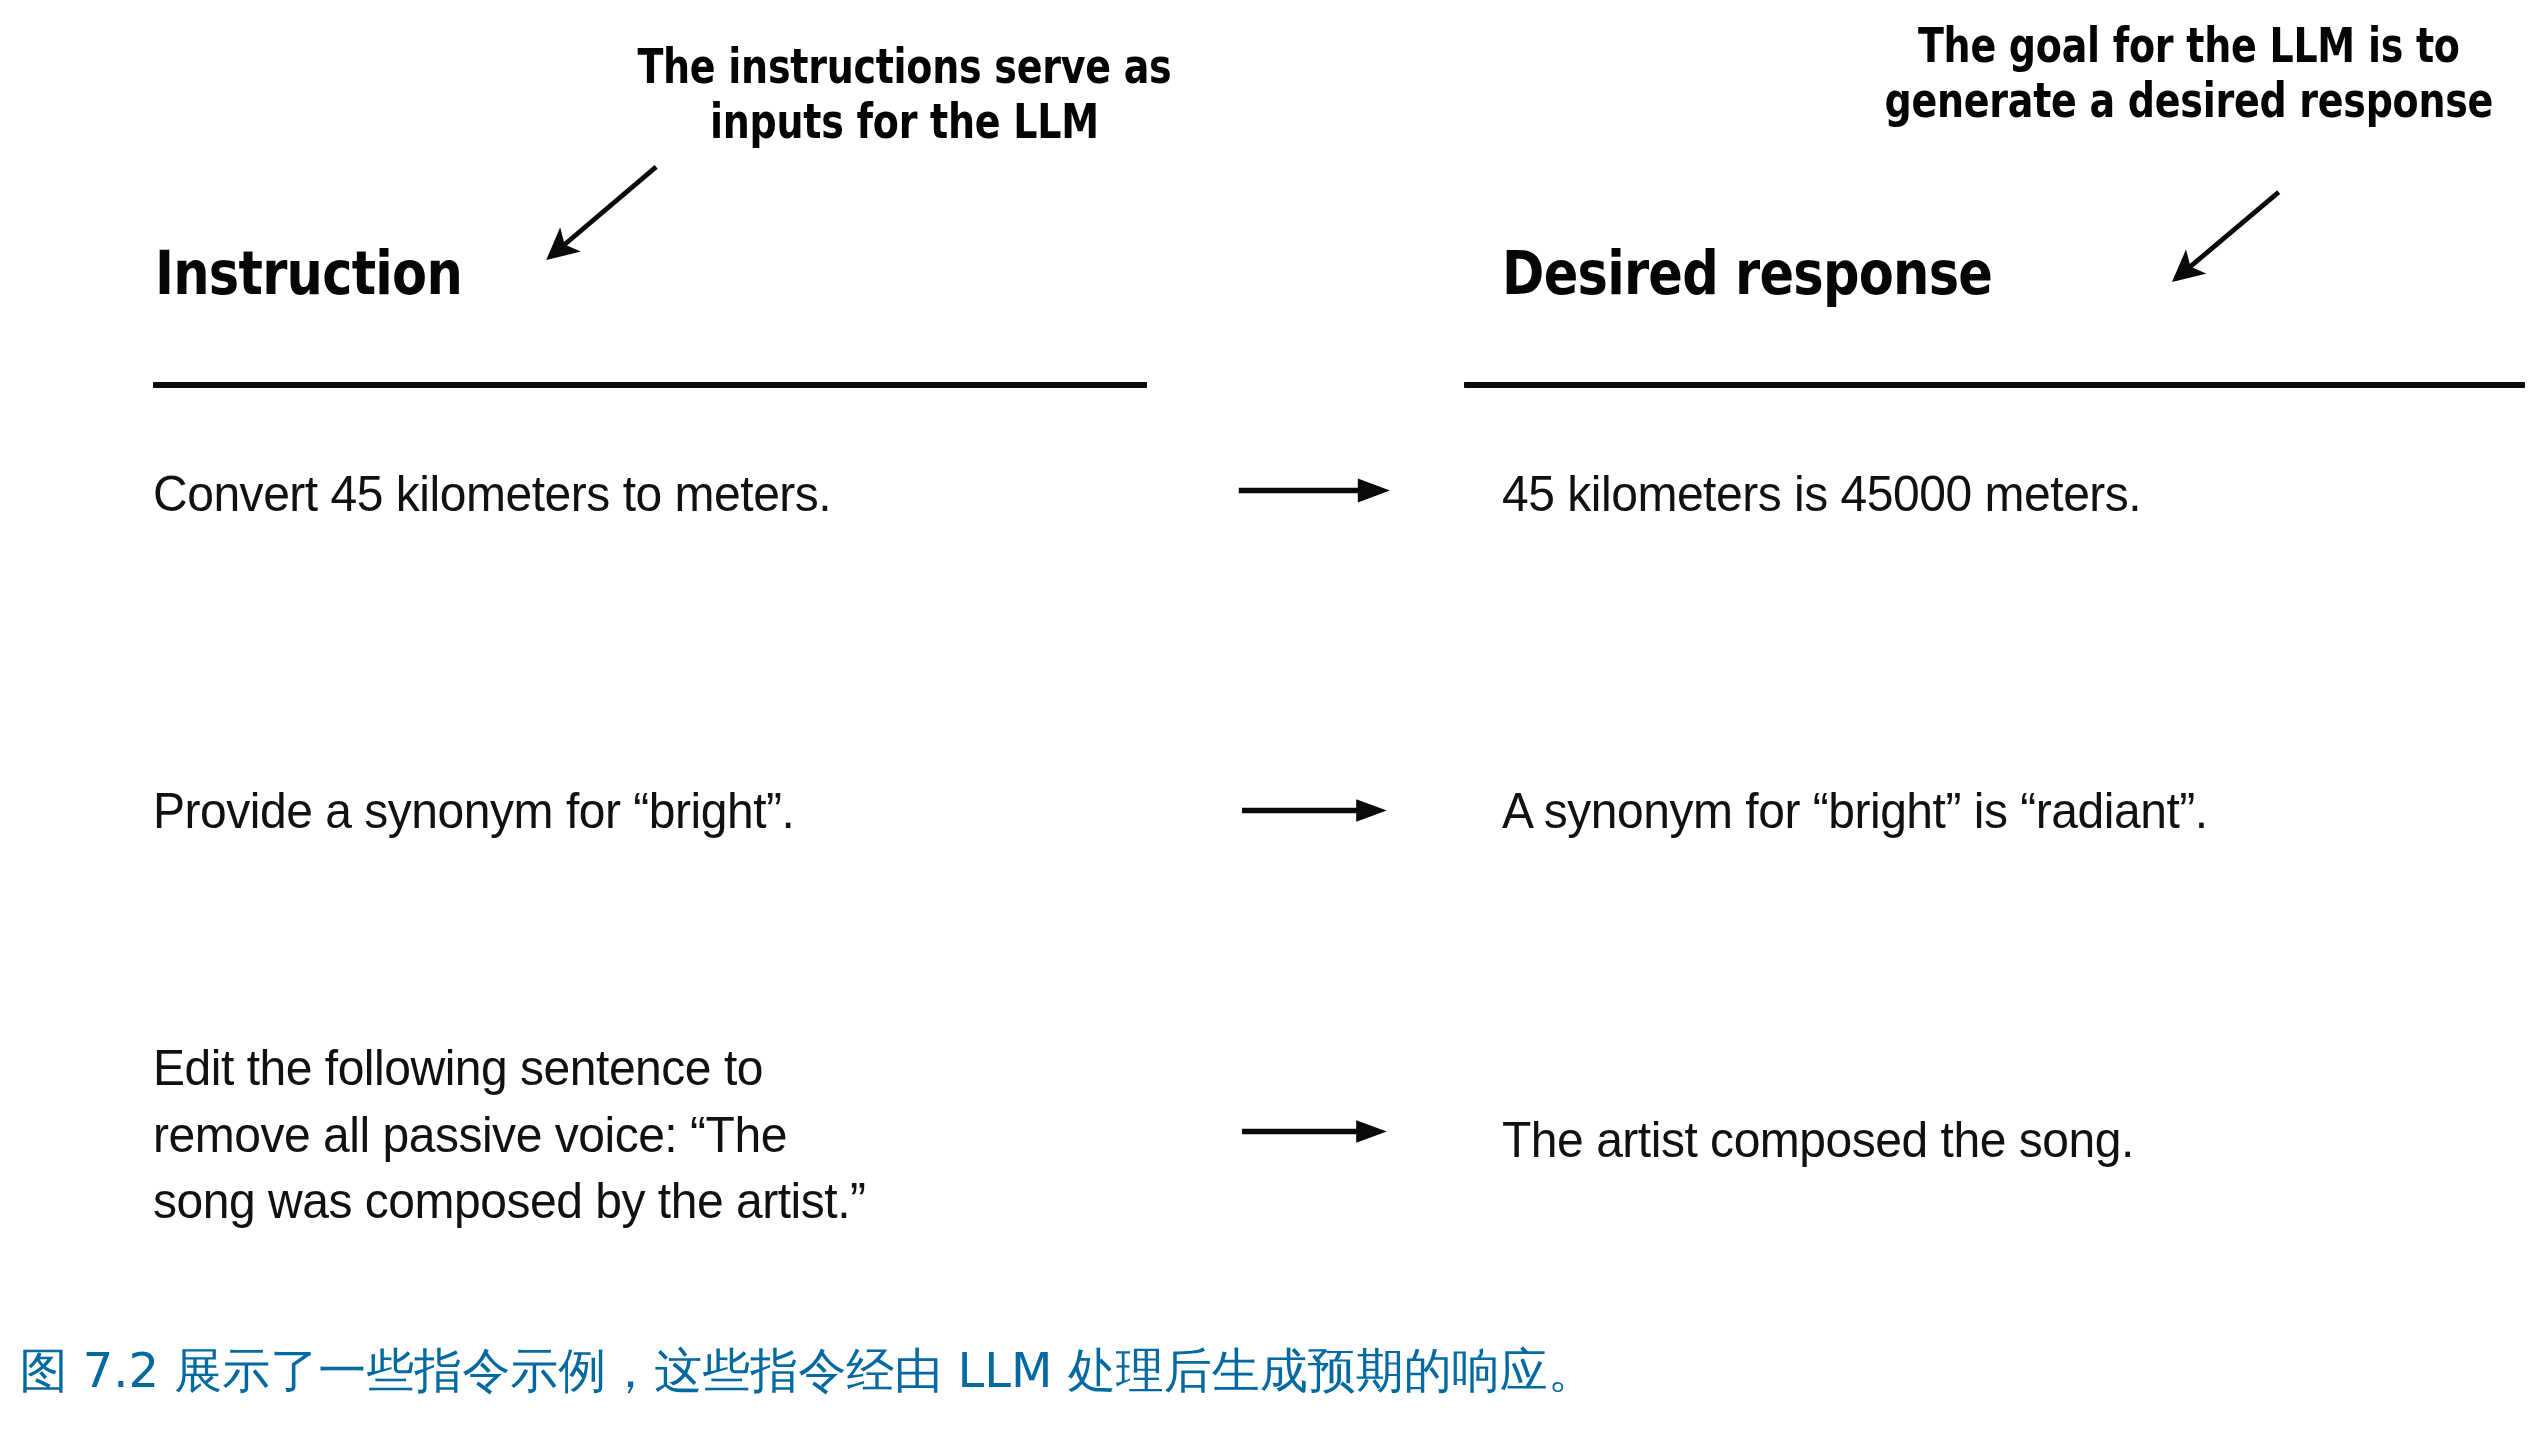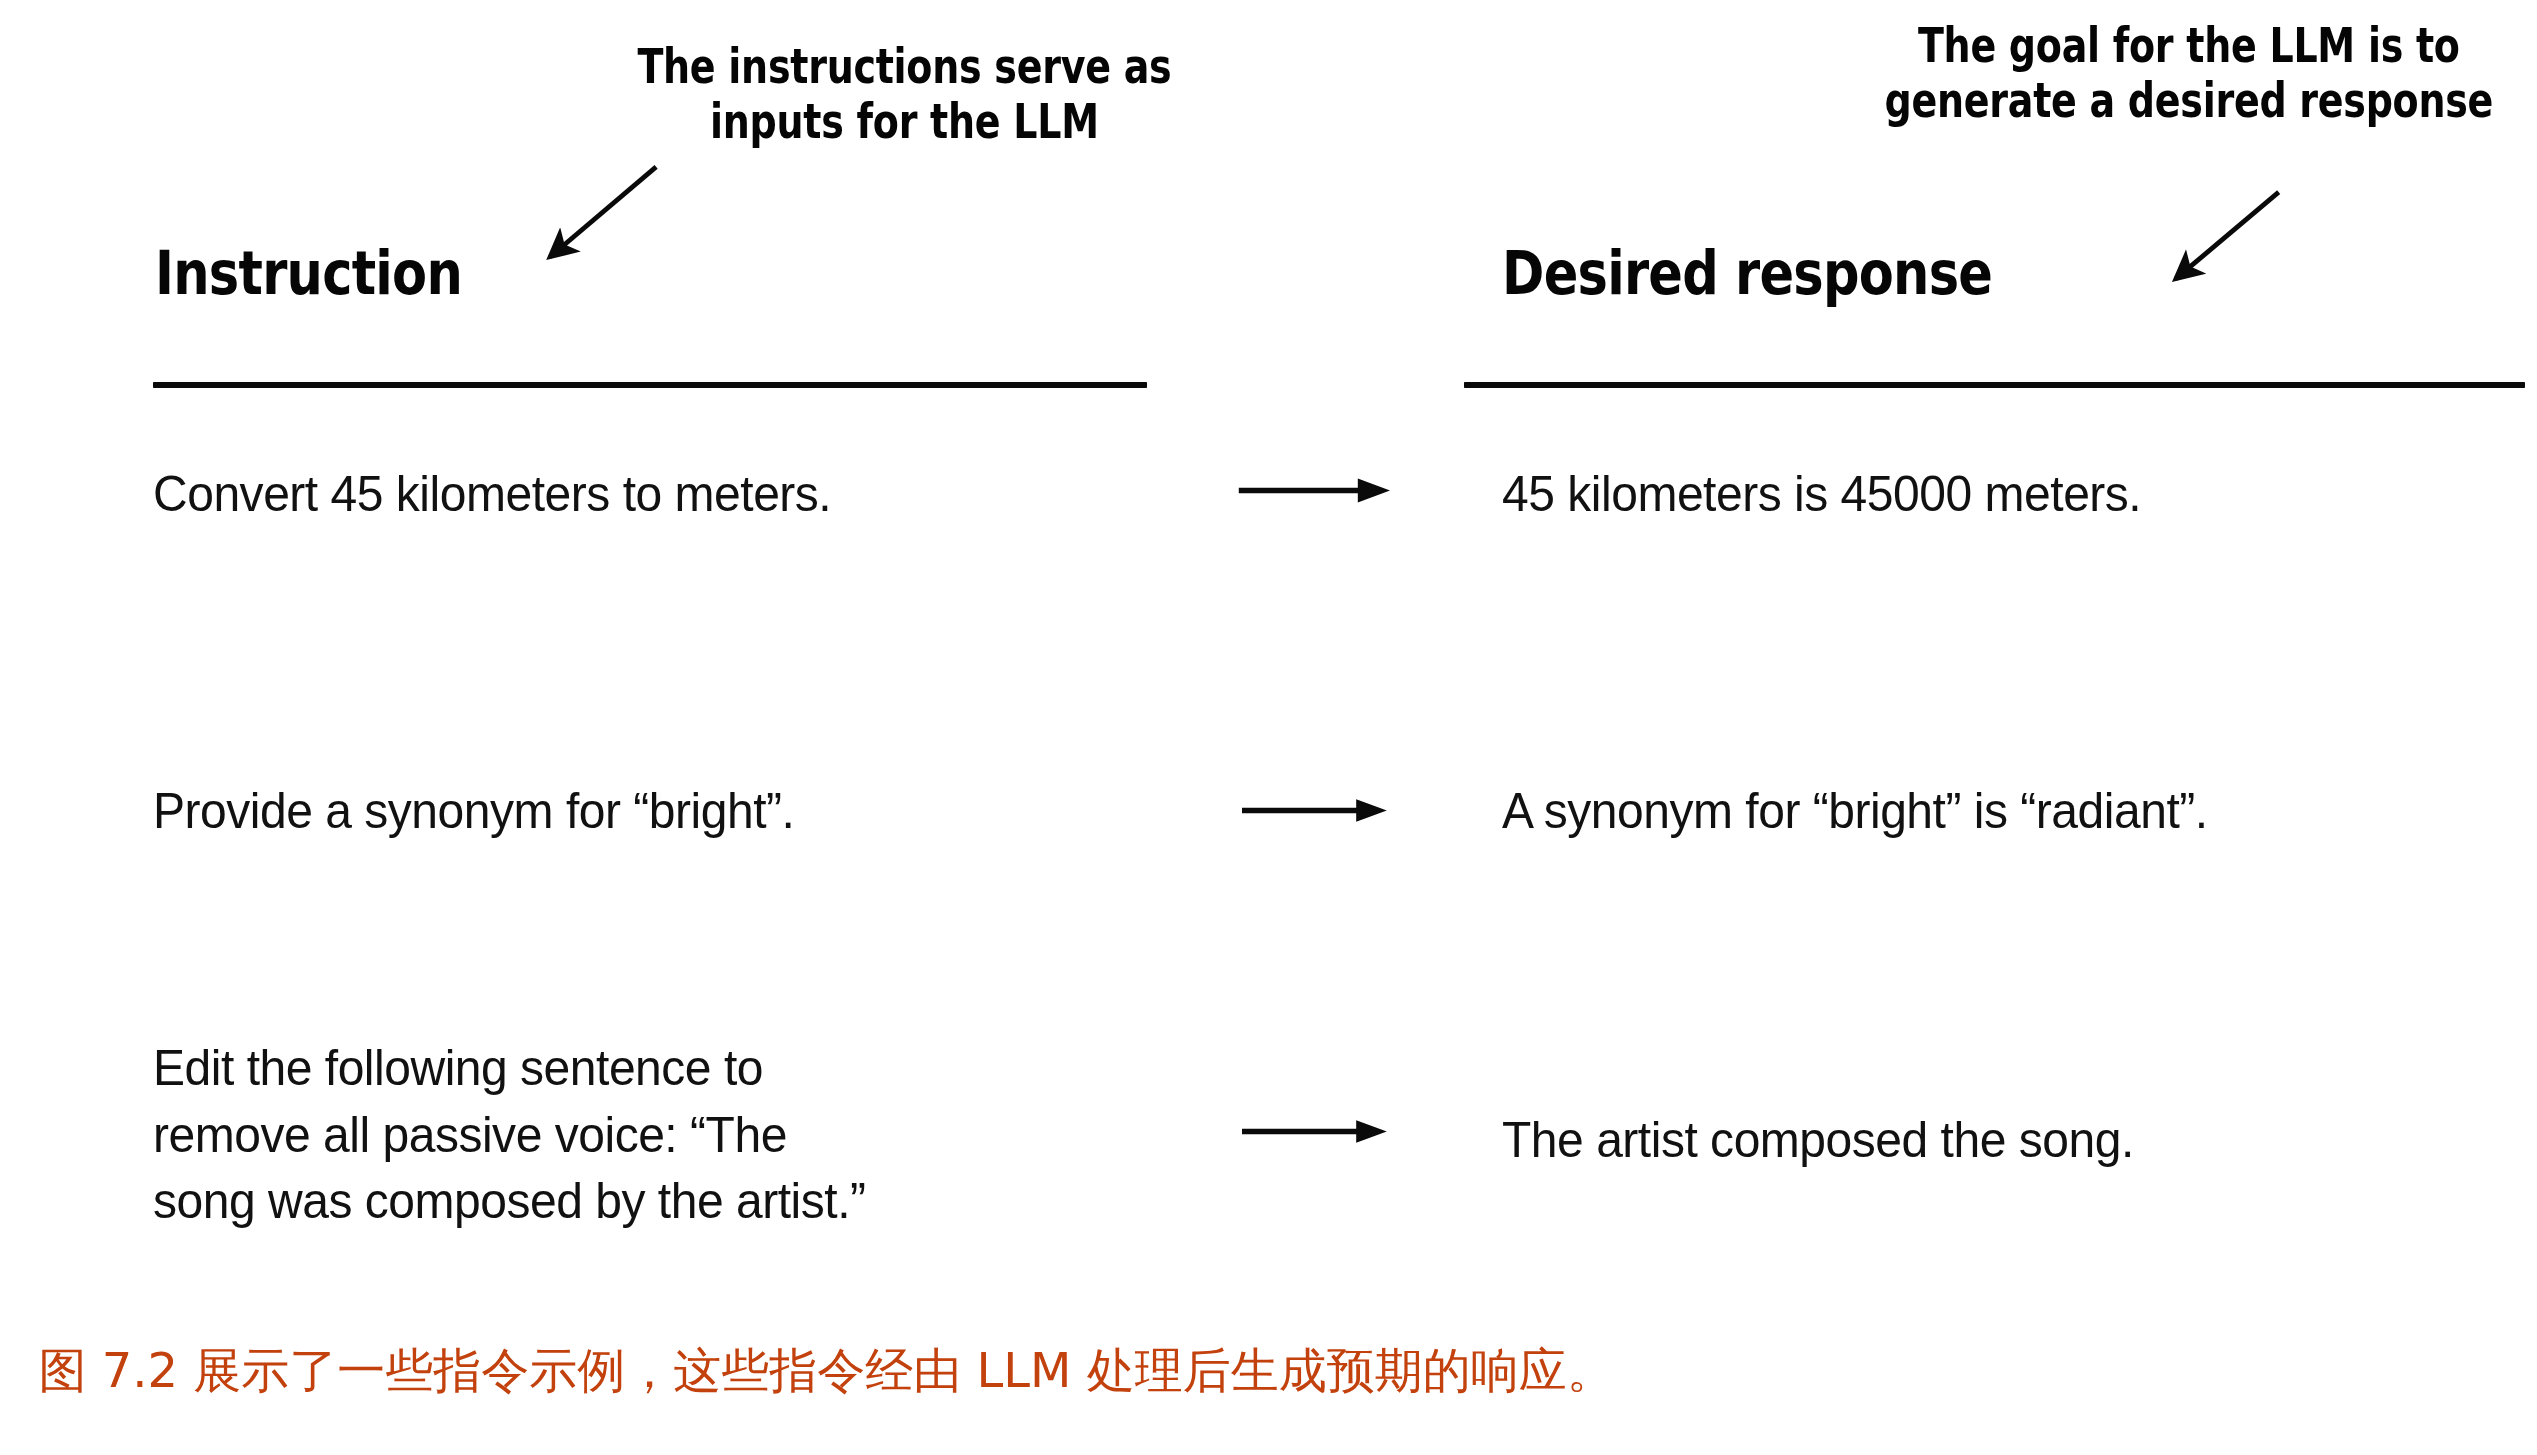--- a/index.html
+++ b/index.html
@@ -115,24 +115,23 @@
 
   
   .caption {
     position: absolute;
     left: 19.4px;
     top: 1340px;
     font-family: "DejaVu Sans", "Liberation Sans", sans-serif;
     font-size: 48px;
     line-height: 1.25;
     font-weight: 500;
-    color: #c2410c;
+    color: #0369a1;
     letter-spacing: 0px;
     white-space: nowrap;
-    margin-left: 19px;
   }
 </style>
 </head>
 <body>
 
 <div id="page">
 
   <div class="callout callout-left">
     <span class="cl-line">The instructions serve as</span>
     <span class="cl-line">inputs for the LLM</span>

